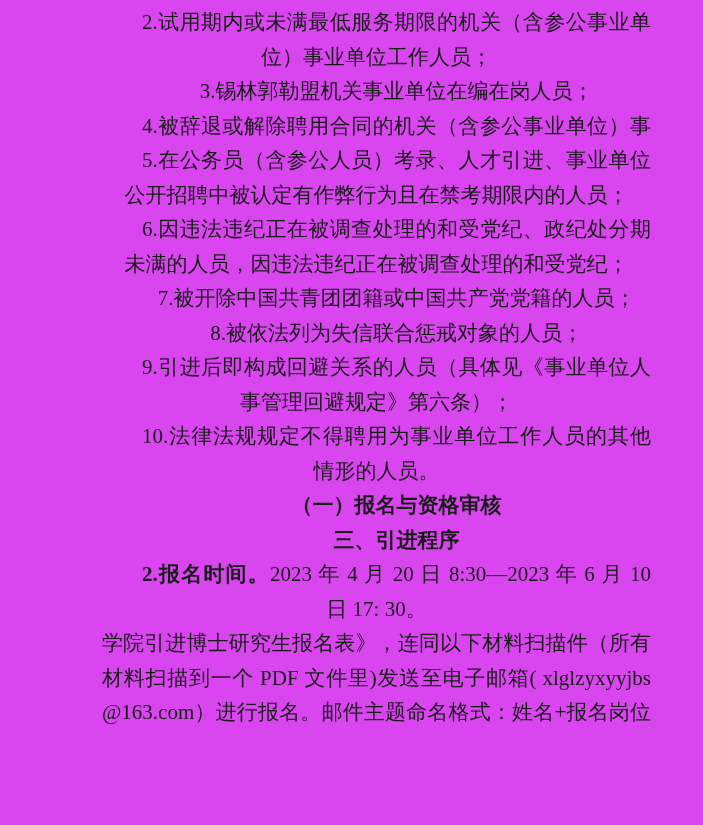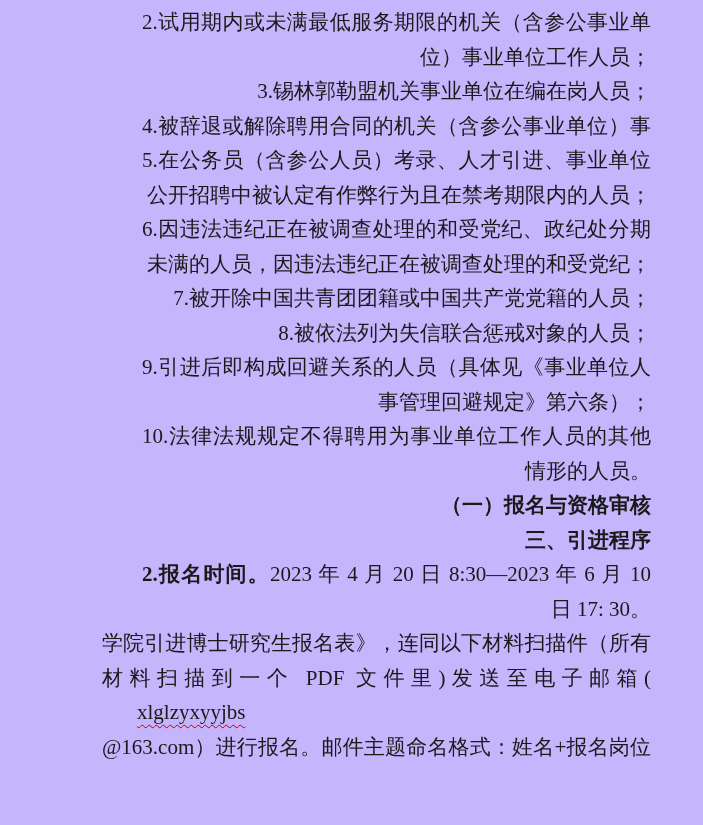--- a/index.html
+++ b/index.html
@@ -1,49 +1,47 @@
 <!DOCTYPE html>
 <html><head>
 <meta charset="utf-8">
 <style>
   html, body { margin: 0; padding: 0; background: #ffffff; }
   .page {
     position: relative;
     width: 703px;
     height: 825px;
-    background: #c4b5fd;
+    background: #d946ef;
     overflow: hidden;
   }
   .doc-body {
     box-sizing: border-box;
     width: 703px;
     padding: 5px 52px 0 102px;
     font-family: "Liberation Serif", "DejaVu Serif", serif;
     font-size: 21px;
     line-height: 34.5px;
     color: #1a1a1a;
   }
-  .line { text-align: right; }
+  .line { text-align: center; }
   .line.justify { text-align: justify; text-align-last: justify; }
   .line.indent { text-indent: 40px; }
   .seg { font-weight: normal; }
   .seg.b { font-weight: bold; }
   .line.hei .seg {
     font-family: "Liberation Sans", "DejaVu Sans", sans-serif;
     font-weight: bold;
   }
   .line.kai .seg {
     font-weight: bold;
   }
   .seg.wavy {
-    text-decoration: underline;
     text-decoration-style: wavy;
     text-decoration-thickness: 1px;
     text-underline-offset: 5px;
-    margin-left: 35px;
   }
 </style>
 </head>
 <body>
 
 <div class="page">
   <div class="doc-body">
       <div class="line indent justify"><span class="seg">2.试用期内或未满最低服务期限的机关（含参公事业单</span></div>
       <div class="line"><span class="seg">位）事业单位工作人员；</span></div>
       <div class="line indent"><span class="seg">3.锡林郭勒盟机关事业单位在编在岗人员；</span></div>

